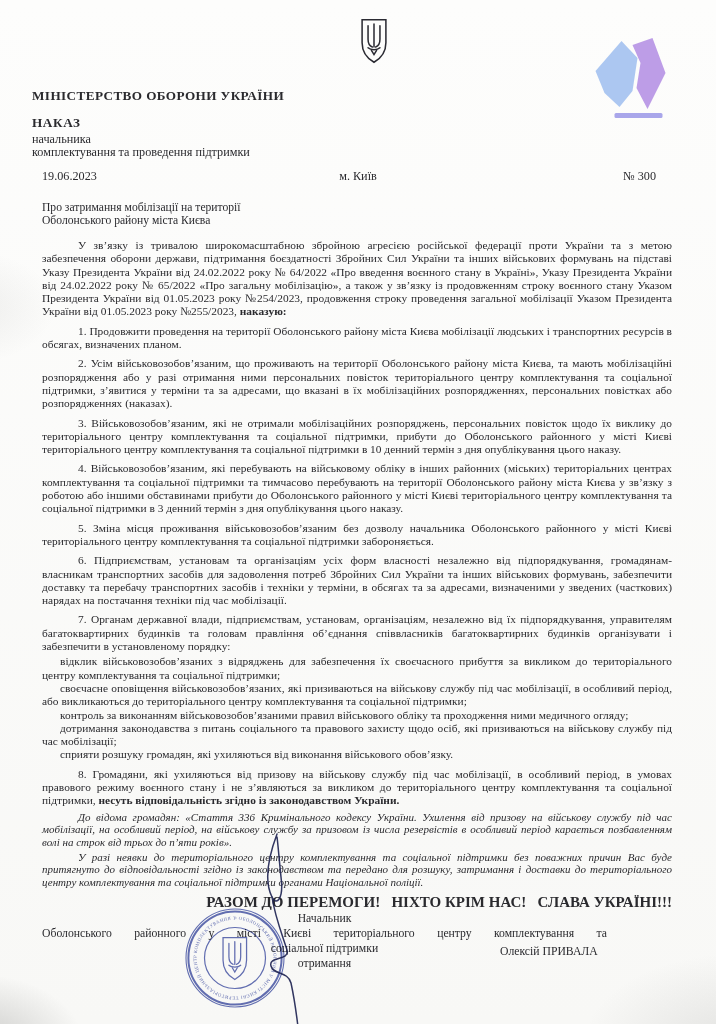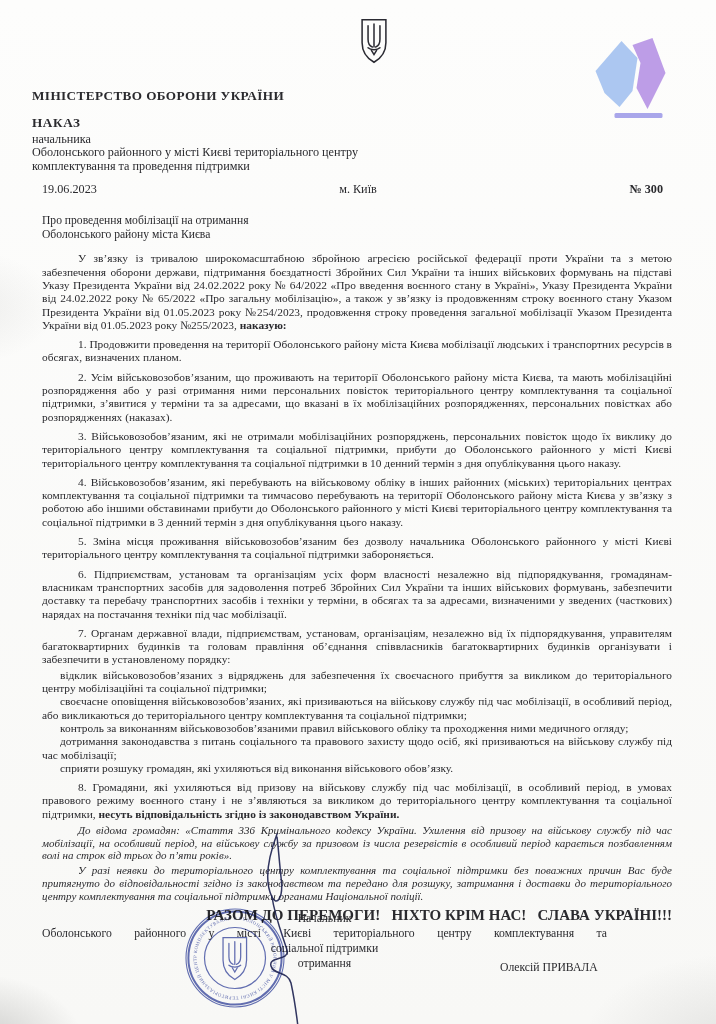--- a/index.html
+++ b/index.html
@@ -18,35 +18,35 @@
   }
   .header{ text-align:left; padding-top:16px;margin-left:32px; }
   .trident-top{ display:block; margin:0 auto; }
   .ministry{ margin-top:22px; font-size:13.2px; font-weight:bold; letter-spacing:.4px; }
   .order-word{ margin-top:11px; font-size:13.2px; font-weight:bold; letter-spacing:.6px; }
   .order-sub{ font-size:12.2px; line-height:13.4px; }
   .order-sub.first{ margin-top:2px; }
   .meta-row{ position:relative; margin:9px 42px 0 42px; font-size:12.2px; height:15px; }
   .meta-date{ position:absolute; left:0; top:0; }
   .meta-city{ position:absolute; left:0; right:0; text-align:center; }
-  .meta-number{ position:absolute; right:11px; top:0;font-weight:bold; }
+  .meta-number{ position:absolute; right:18px; top:0; }
   .subject{ margin:17px 42px 0 42px; font-size:11.6px; line-height:13.6px; }
   .bodytext{ margin:11px 44px 0 42px; font-size:11.4px; line-height:13.3px; text-align:justify; }
   .para{ margin:0 0 6px 0; text-indent:36px; }
   .para.nogap{ margin-bottom:2px; }
   .sub-item{ margin:0; text-indent:18px; text-align:justify; }
   .sub-block{ margin-bottom:6px; }
   .b{ font-weight:bold; }
   .notice{ margin:0 0 2px 0; text-indent:36px; font-style:italic; font-size:11px; line-height:12.7px; }
   .notice.last{ margin-bottom:7px; }
   .slogan{ margin:4px 0 0 0; padding-left:55px; font-weight:bold; font-size:15px; white-space:pre-wrap; text-indent:0; text-align:right; }
   .signature{ position:absolute; left:42px; top:912px; width:565px; font-size:11.7px; line-height:14.9px; }
   .sig-line{ text-align:center; }
   .sig-line.stretch{ text-align:justify; text-align-last:justify; }
-  .sig-name{ position:absolute; left:458px; top:49px; white-space:nowrap; }
+  .sig-name{ position:absolute; left:458px; top:33px; white-space:nowrap; }
   .org-logo{ position:absolute; top:33px; right:30px; }
   .seal{ position:absolute; left:183px; top:906px; mix-blend-mode:multiply; opacity:.82; }
   .pen-overlay{ position:absolute; left:0; top:0; width:716px; height:1024px; pointer-events:none; z-index:7; }
 </style>
 </head>
 <body>
 
 <div class="page">
 
   <svg class="org-logo" width="95" height="92" viewBox="0 0 92 92" aria-hidden="true">
@@ -62,48 +62,47 @@
         <path d="M13,10 V26 C13,31 15,34 18,35"></path>
         <path d="M20,8 V35"></path>
         <path d="M27,10 V26 C27,31 25,34 22,35"></path>
         <path d="M13,36 C16,39 24,39 27,36"></path>
         <path d="M17,39 L20,44 L23,39"></path>
       </g>
     </svg>
     <div class="ministry">МІНІСТЕРСТВО ОБОРОНИ УКРАЇНИ</div>
     <div class="order-word">НАКАЗ</div>
     <div class="order-sub first">начальника</div>
-    <div class="order-sub">Оболонського районного у місті Києві територіального центру</div>
     <div class="order-sub">комплектування та проведення підтримки</div>
   </div>
 
   <div class="meta-row">
     <span class="meta-date">19.06.2023</span>
     <span class="meta-city">м. Київ</span>
     <span class="meta-number">№ 300</span>
   </div>
 
   <div class="subject">
-    <div>Про проведення мобілізації на отримання</div>
+    <div>Про затримання мобілізації на території</div>
     <div>Оболонського району міста Києва</div>
   </div>
 
   <div class="bodytext">
     <p class="para"><span>У зв’язку із тривалою широкомасштабною збройною агресією російської федерації проти України та з метою забезпечення оборони держави, підтримання боєздатності Збройних Сил України та інших військових формувань на підставі Указу Президента України від 24.02.2022 року № 64/2022 «Про введення воєнного стану в Україні», Указу Президента України від 24.02.2022 року № 65/2022 «Про загальну мобілізацію»,  а також у зв’язку із продовженням строку воєнного стану Указом Президента України від 01.05.2023 року №254/2023, продовження строку проведення загальної мобілізації Указом Президента України від 01.05.2023 року №255/2023, </span><span class="b">наказую:</span></p>
 
     <p class="para">1. Продовжити проведення на території Оболонського району міста Києва мобілізації людських і транспортних ресурсів в обсягах, визначених планом.</p>
     <p class="para">2. Усім військовозобов’язаним, що проживають на території Оболонського району міста Києва, та мають мобілізаційні розпорядження або у разі отримання ними персональних повісток територіального центру комплектування та соціальної підтримки, з’явитися у терміни та за адресами, що вказані в їх мобілізаційних розпорядженнях, персональних повістках або розпорядженнях (наказах).</p>
     <p class="para">3. Військовозобов’язаним, які не отримали мобілізаційних розпоряджень, персональних повісток щодо їх виклику до територіального центру комплектування та соціальної підтримки, прибути до Оболонського районного у місті Києві територіального центру комплектування та соціальної підтримки в 10 денний термін з дня опублікування цього наказу.</p>
     <p class="para">4. Військовозобов’язаним, які перебувають на військовому обліку в інших районних (міських) територіальних центрах комплектування та соціальної підтримки та тимчасово перебувають на території Оболонського району міста Києва у зв’язку з роботою або іншими обставинами прибути до Оболонського районного у місті Києві територіального центру комплектування та соціальної підтримки в 3 денний термін з дня опублікування цього наказу.</p>
     <p class="para">5. Зміна місця проживання військовозобов’язаним без дозволу начальника Оболонського районного у місті Києві територіального центру комплектування та соціальної підтримки забороняється.</p>
     <p class="para">6. Підприємствам, установам та організаціям усіх форм власності незалежно від підпорядкування, громадянам-власникам транспортних засобів для задоволення потреб Збройних Сил України та інших військових формувань, забезпечити доставку та перебачу транспортних засобів і техніки у терміни, в обсягах та за адресами, визначеними у зведених (часткових) нарядах на постачання техніки під час мобілізації.</p>
 
     <p class="para nogap">7. Органам державної влади, підприємствам, установам, організаціям,  незалежно від їх підпорядкування, управителям багатоквартирних будинків та головам правління об’єднання співвласників багатоквартирних будинків організувати і забезпечити в установленому порядку:</p>
     <div class="sub-block">
-      <div class="sub-item">відклик військовозобов’язаних з відряджень для забезпечення їх своєчасного прибуття за викликом до територіального центру мобілізаційні та соціальної підтримки;</div>
+      <div class="sub-item">відклик військовозобов’язаних з відряджень для забезпечення їх своєчасного прибуття за викликом до територіального центру комплектування та соціальної підтримки;</div>
       <div class="sub-item">своєчасне оповіщення військовозобов’язаних, які призиваються на військову службу під час мобілізації, в особливий період, або викликаються до територіального центру комплектування та соціальної підтримки;</div>
       <div class="sub-item">контроль за виконанням військовозобов’язаними правил військового обліку та проходження ними медичного огляду;</div>
       <div class="sub-item">дотримання законодавства з питань соціального та правового захисту щодо осіб, які призиваються на військову службу під час мобілізації;</div>
       <div class="sub-item">сприяти розшуку громадян, які ухиляються від виконання військового обов’язку.</div>
     </div>
 
     <p class="para" style="margin-bottom:3px;"><span>8. Громадяни, які ухиляються від призову на військову службу під час мобілізації, в особливий період, в умовах правового режиму воєнного стану і не з’являються за викликом до територіального  центру комплектування та соціальної підтримки, </span><span class="b">несуть відповідальність згідно із законодавством України.</span></p>
 
     <p class="notice">До відома громадян: «Стаття 336 Кримінального кодексу України. Ухилення від призову на військову службу під час мобілізації, на особливий період, на військову службу за призовом із числа резервістів в особливий період карається позбавленням волі на строк від трьох до п’яти років».</p>
     <p class="notice last">У разі неявки до територіального центру комплектування та соціальної підтримки без поважних причин Вас буде притягнуто до відповідальності згідно із законодавством та передано для розшуку, затримання і доставки до територіального центру комплектування та соціальної підтримки органами Національної поліції.</p>

